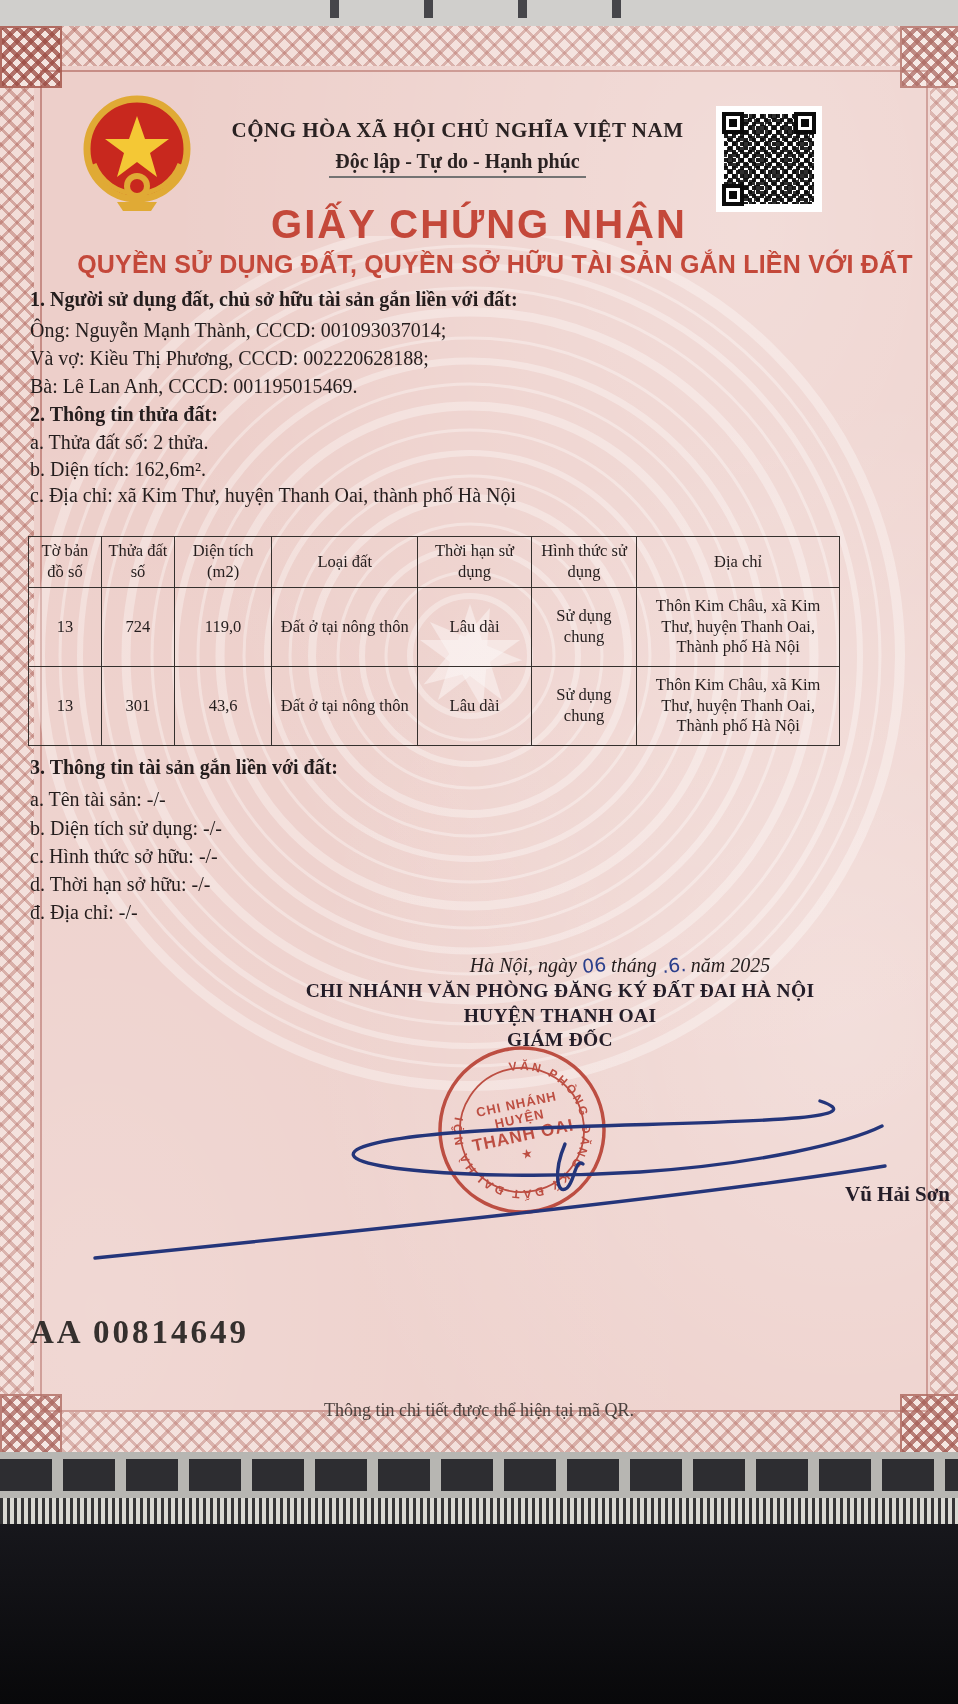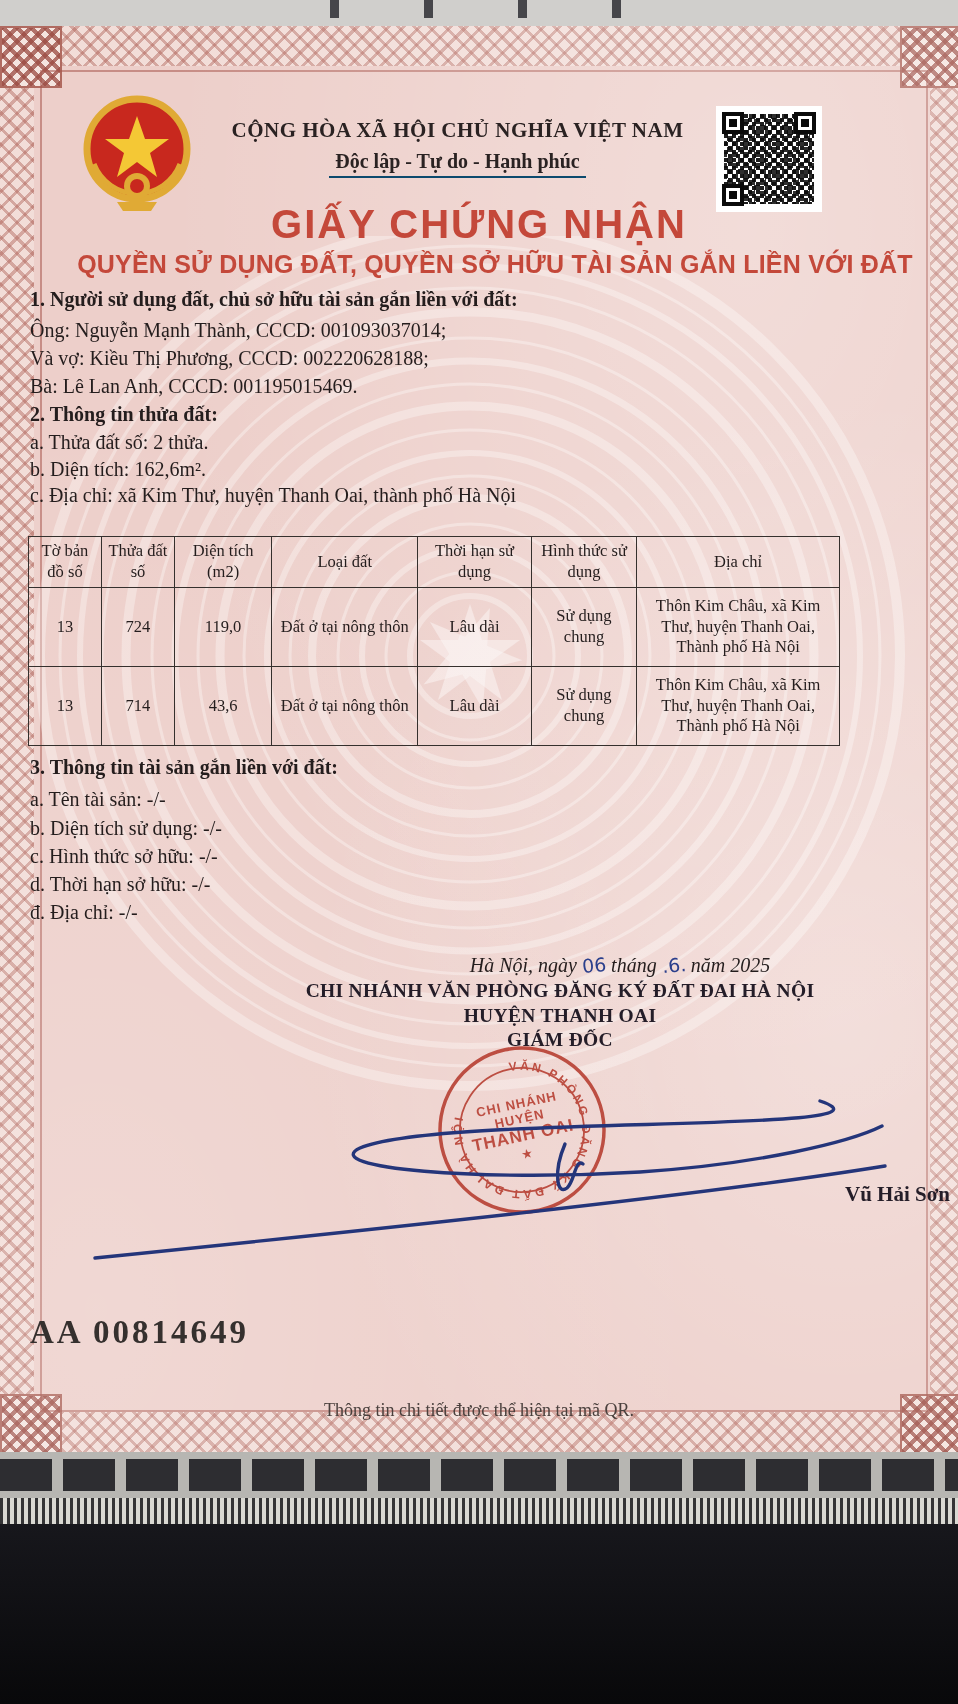--- a/index.html
+++ b/index.html
@@ -27,21 +27,21 @@
                      repeating-linear-gradient(-45deg, rgba(155,75,66,.75) 0 4px, transparent 4px 10px);}
   .inner-rect{position:absolute;left:40px;top:44px;width:884px;height:1338px;
     border:2px solid rgba(168,88,78,.55);}
   
   .watermark{position:absolute;left:0;top:210px;width:958px;height:900px;pointer-events:none;opacity:.8;}
   
   .country{position:absolute;left:185px;top:92px;width:545px;text-align:center;
     font-weight:bold;font-size:21px;color:#2a2222;letter-spacing:.5px;}
   .motto{position:absolute;left:185px;top:124px;width:545px;text-align:center;
     font-weight:bold;font-size:20px;color:#2a2222;}
-  .motto span{display:inline-block;border-bottom:2px solid #0c4a6e;padding:0 6px 3px;}
+  .motto span{display:inline-block;border-bottom:2px solid #737373;padding:0 6px 3px;}
   .emblem{position:absolute;left:80px;top:68px;width:114px;height:120px;}
   .qr{position:absolute;left:716px;top:80px;width:106px;height:106px;background:#fff;padding:5px;box-sizing:border-box;}
   .qr-tex{position:absolute;inset:8px;
     background:repeating-conic-gradient(rgba(10,10,10,.92) 0% 25%, transparent 0% 50%) 0 0/8px 8px,
                repeating-conic-gradient(rgba(10,10,10,.85) 0% 25%, transparent 0% 50%) 3px 5px/11px 11px,#fff;}
   .finder{position:absolute;width:22px;height:22px;border:4px solid #0a0a0a;background:#fff;box-sizing:border-box;}
   .finder::after{content:"";position:absolute;inset:3px;background:#0a0a0a;}
   
   .title{position:absolute;left:0;top:176px;width:958px;text-align:center;
     font-family:"Liberation Sans",sans-serif;font-weight:bold;font-size:40px;
@@ -201,21 +201,21 @@
         <td>13</td>
         <td>724</td>
         <td>119,0</td>
         <td>Đất ở tại nông thôn</td>
         <td>Lâu dài</td>
         <td>Sử dụng chung</td>
         <td>Thôn Kim Châu, xã Kim Thư, huyện Thanh Oai, Thành phố Hà Nội</td>
       </tr>
       <tr>
         <td>13</td>
-        <td>714</td>
+        <td>301</td>
         <td>43,6</td>
         <td>Đất ở tại nông thôn</td>
         <td>Lâu dài</td>
         <td>Sử dụng chung</td>
         <td>Thôn Kim Châu, xã Kim Thư, huyện Thanh Oai, Thành phố Hà Nội</td>
       </tr>
     </tbody>
       </table>
 
     <div class="bodyline bold" style="top:730px">3. Thông tin tài sản gắn liền với đất:</div>

